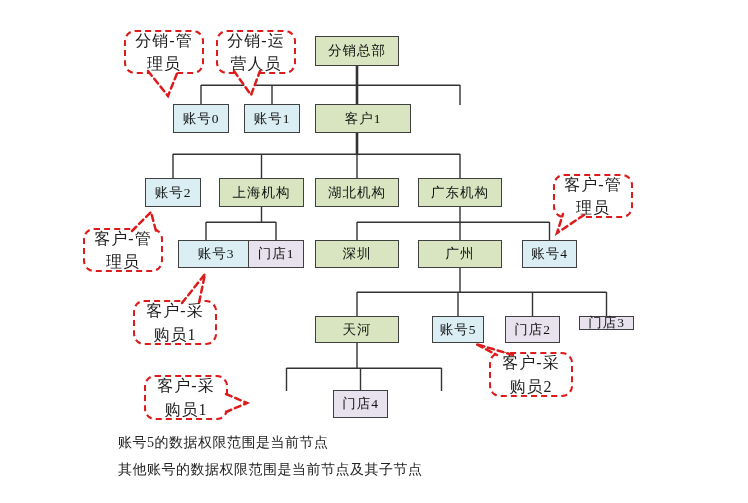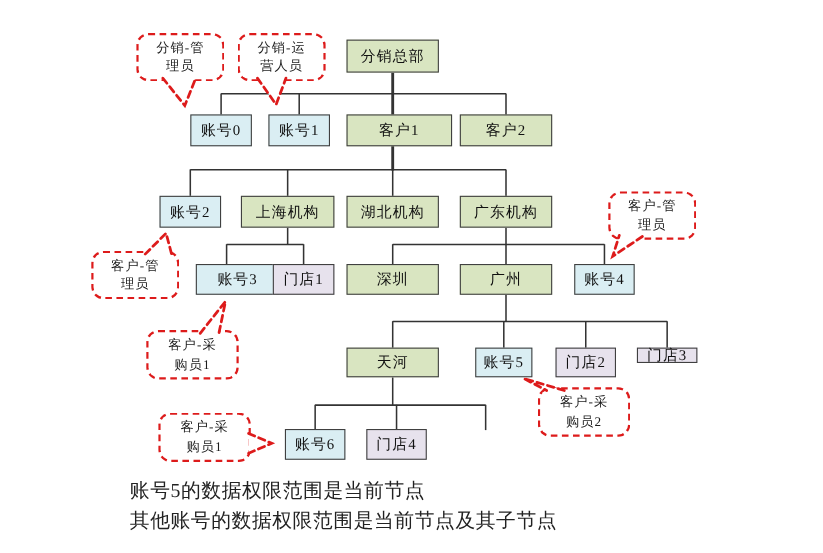--- a/index.html
+++ b/index.html
@@ -19,25 +19,25 @@
     display:flex; align-items:center; justify-content:center;
     font-size:13.5px; color:var(--text); letter-spacing:1px; white-space:nowrap;
   }
   .node.org{background:var(--org-fill);}
   .node.account{background:var(--account-fill);}
   .node.store{background:var(--store-fill);}
   .callout{
     position:absolute; box-sizing:border-box; background:#ffffff;
     border:2.5px dashed var(--callout-red); border-radius:11px;
     display:flex; align-items:center; justify-content:center; text-align:center;
-    font-size:12px; line-height:1.45; color:#1c1c1c; letter-spacing:1px;
+    font-size:16px; line-height:1.45; color:#1c1c1c; letter-spacing:1px;
   }
   .callout .txt{white-space:pre-line;}
   .note{
-    position:absolute; left:118px; font-size:18px; color:var(--note-text);
+    position:absolute; left:118px; font-size:14px; color:var(--note-text);
     letter-spacing:0.5px; white-space:nowrap;
   }
 </style>
 </head>
 <body>
 
 <div class="stage">
 
   <svg class="layer" viewBox="0 0 748 503">
     <g style="stroke:var(--line)" stroke-width="1.4" fill="none">
@@ -79,39 +79,37 @@
       <line x1="360.5" y1="368" x2="360.5" y2="391"></line>
       <line x1="441.5" y1="368" x2="441.5" y2="391"></line>
     </g>
   </svg>
 
   <div class="node org" style="left:315px;top:36px;width:84px;height:30px">分销总部</div>
 
   <div class="node account" style="left:173px;top:104px;width:56px;height:29px">账号0</div>
   <div class="node account" style="left:244px;top:104px;width:56px;height:29px">账号1</div>
   <div class="node org" style="left:315px;top:104px;width:96px;height:29px">客户1</div>
-  <div class="node org" style="left:418px;top:104px;width:84px;height:29px">客户2</div>
 
   <div class="node account" style="left:145px;top:178px;width:56px;height:29px">账号2</div>
   <div class="node org" style="left:219px;top:178px;width:85px;height:29px">上海机构</div>
   <div class="node org" style="left:418px;top:178px;width:84px;height:29px">广东机构</div>
   <div class="node org" style="left:315px;top:178px;width:84px;height:29px">湖北机构</div>
 
   <div class="node account" style="left:178px;top:240px;width:76px;height:28px">账号3</div>
   <div class="node store" style="left:248px;top:240px;width:56px;height:28px">门店1</div>
   <div class="node org" style="left:315px;top:240px;width:84px;height:28px">深圳</div>
   <div class="node org" style="left:418px;top:240px;width:84px;height:28px">广州</div>
   <div class="node account" style="left:522px;top:240px;width:55px;height:28px">账号4</div>
 
   <div class="node org" style="left:315px;top:316px;width:84px;height:27px">天河</div>
   <div class="node account" style="left:432px;top:316px;width:52px;height:27px">账号5</div>
   <div class="node store" style="left:505px;top:316px;width:55px;height:27px">门店2</div>
   <div class="node store" style="left:579px;top:316px;width:55px;height:14px">门店3</div>
 
-  <div class="node account" style="left:259px;top:390px;width:55px;height:28px">账号6</div>
   <div class="node store" style="left:333px;top:390px;width:55px;height:28px">门店4</div>
 
   <div class="callout" style="left:124px;top:30px;width:80px;height:44px">
       <span class="txt">分销-管
 理员</span>
     </div>
   <div class="callout" style="left:216px;top:30px;width:80px;height:44px">
       <span class="txt">分销-运
 营人员</span>
     </div>

